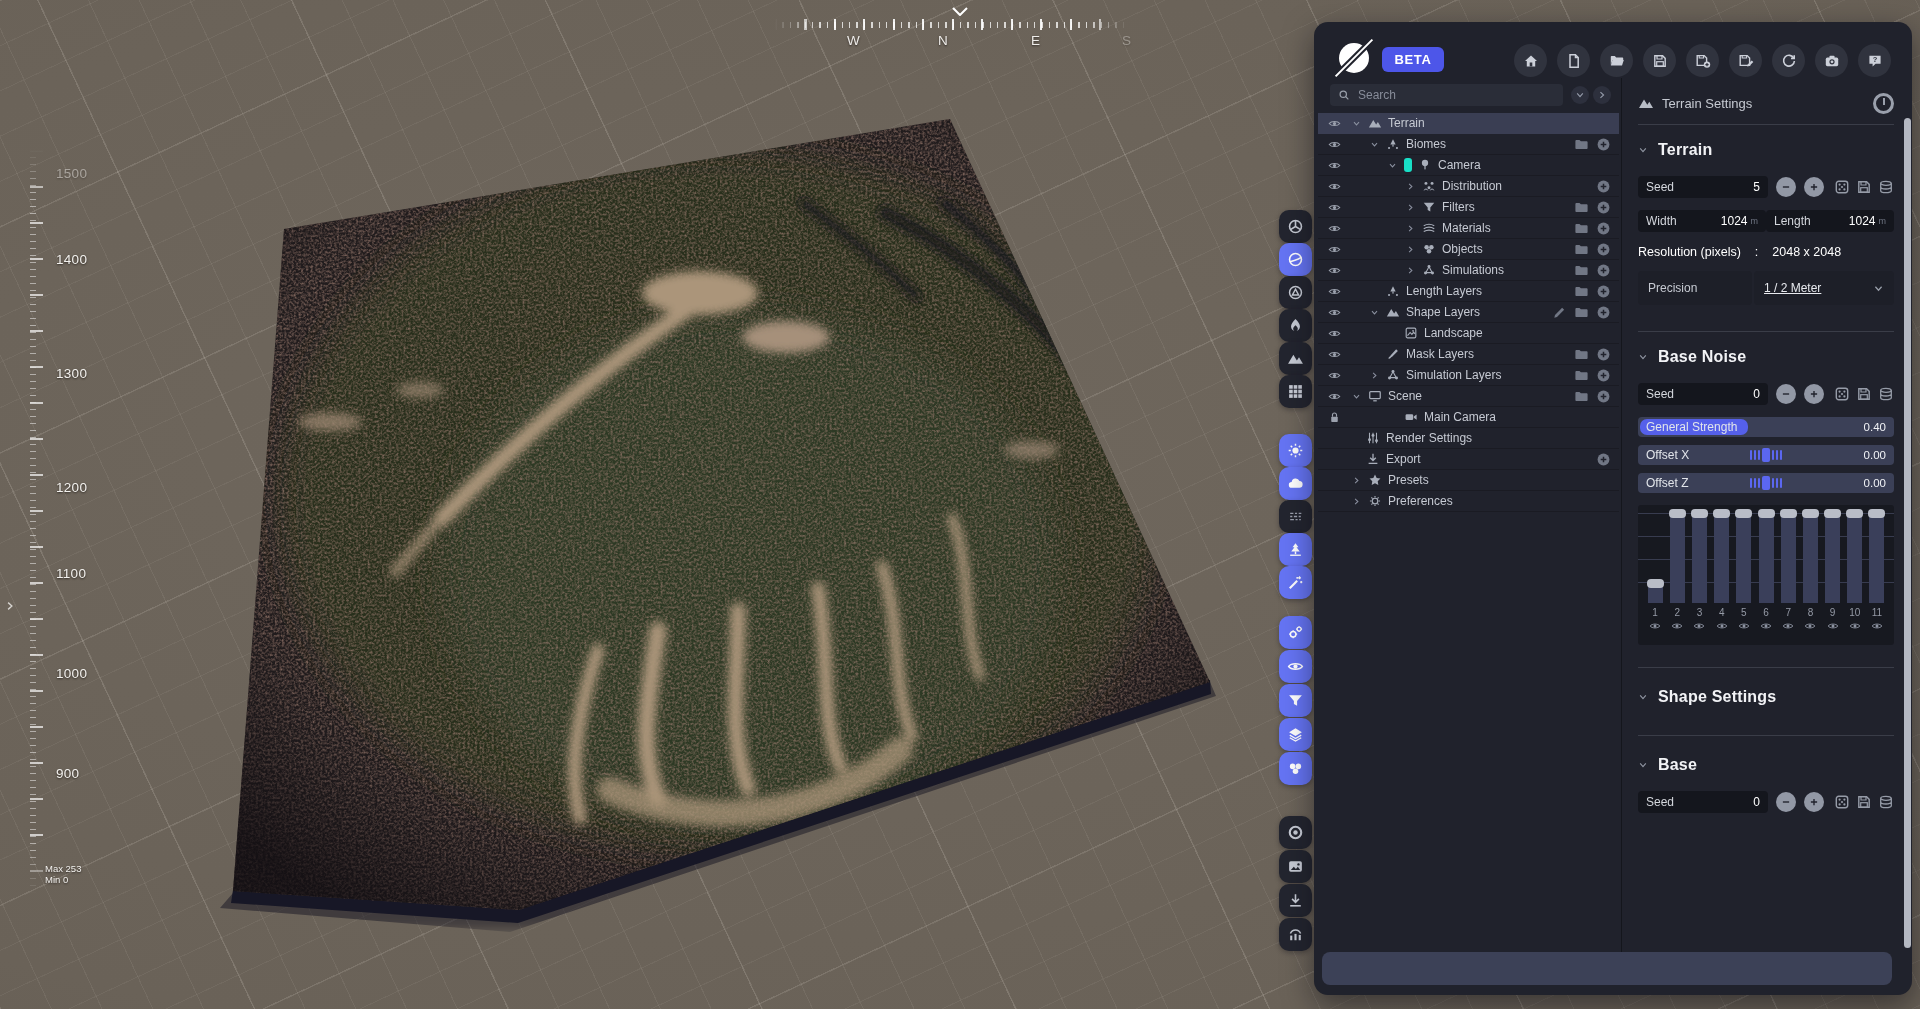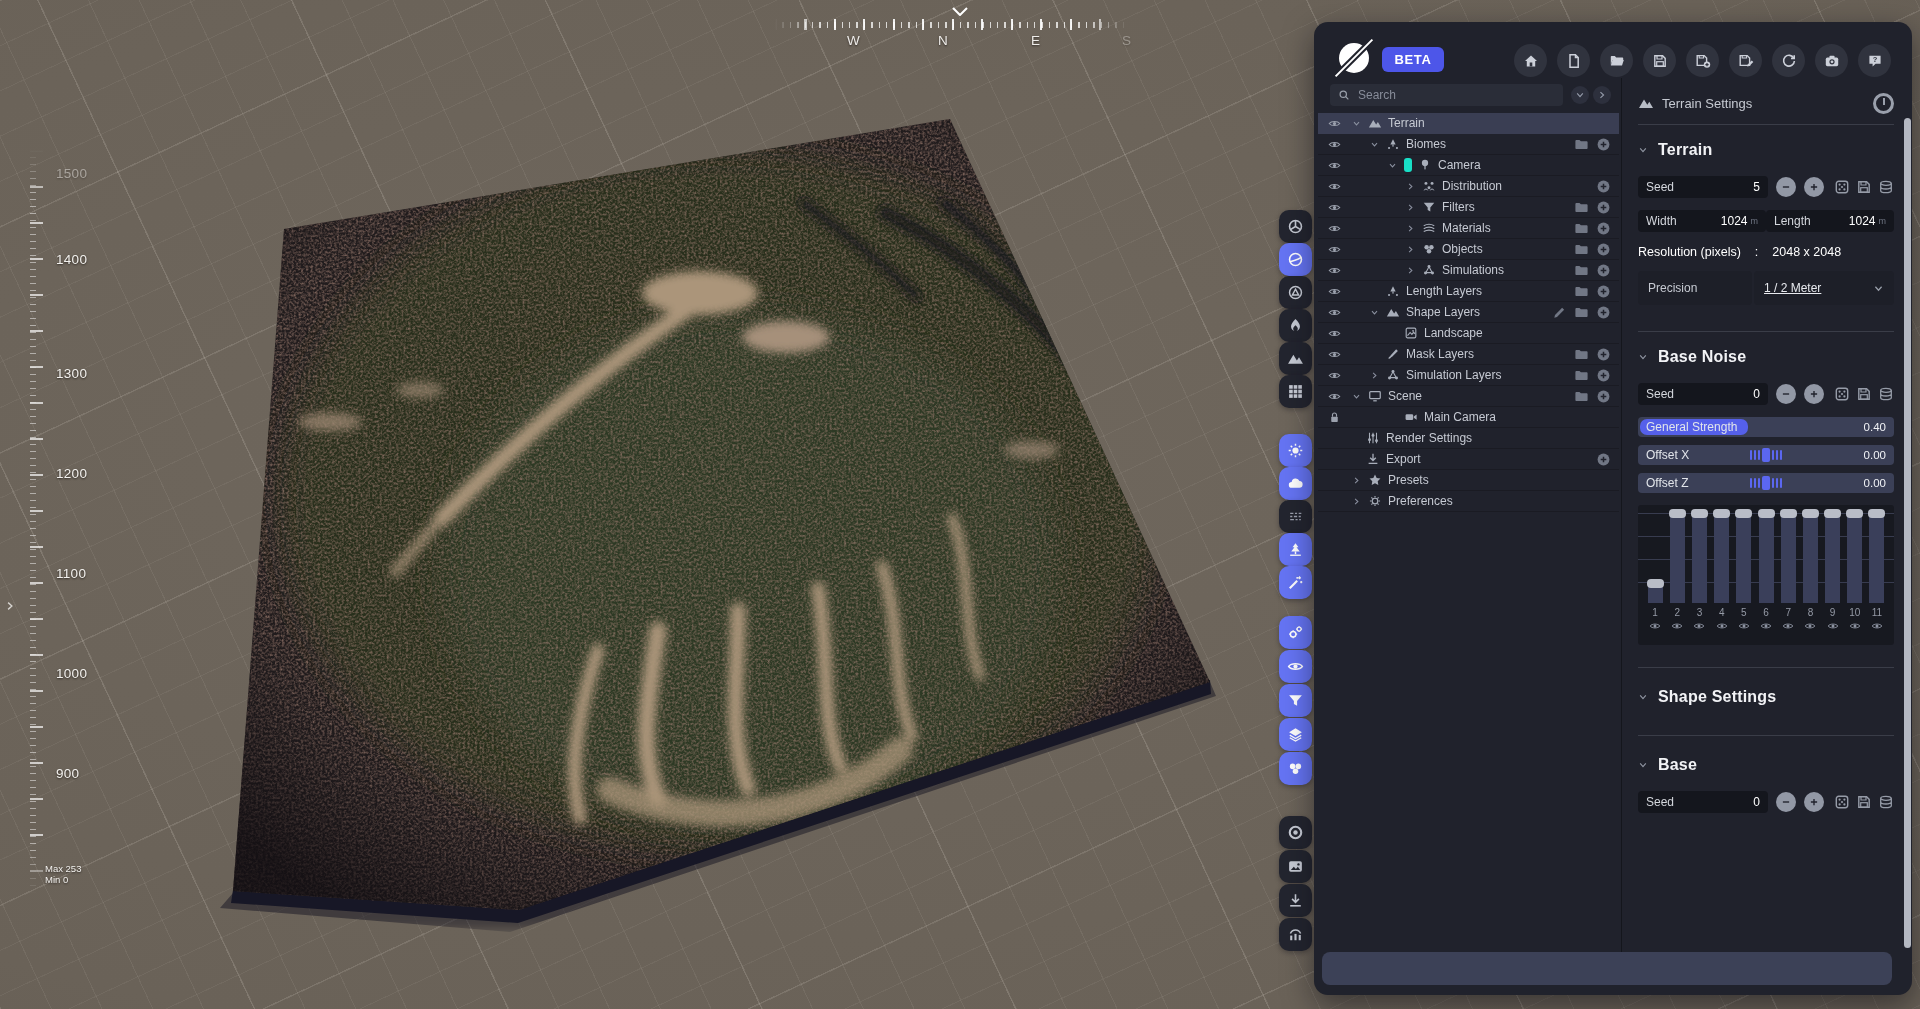--- a/index.html
+++ b/index.html
@@ -477,21 +477,21 @@
       </g>
       <rect width="1060" height="840" fill="url(#vg)"></rect>
     </svg>
   </div>
 
   <div id="ruler-ticks" class="abs"></div>
   <div id="ruler-labels" class="abs">
       <span style="top: 14px;">1500</span>
       <span style="top: 100px;">1400</span>
       <span style="top: 214px;">1300</span>
-      <span style="top: 314px;">1200</span>
+      <span style="top: 328px;">1200</span>
       <span style="top: 414px;">1100</span>
       <span style="top: 514px;">1000</span>
       <span style="top: 614px;">900</span>
     </div>
   <div id="minmax" class="abs">
     <div>Max 253</div>
     <div>Min 0</div>
   </div>
 
   <div id="compass" class="abs">

